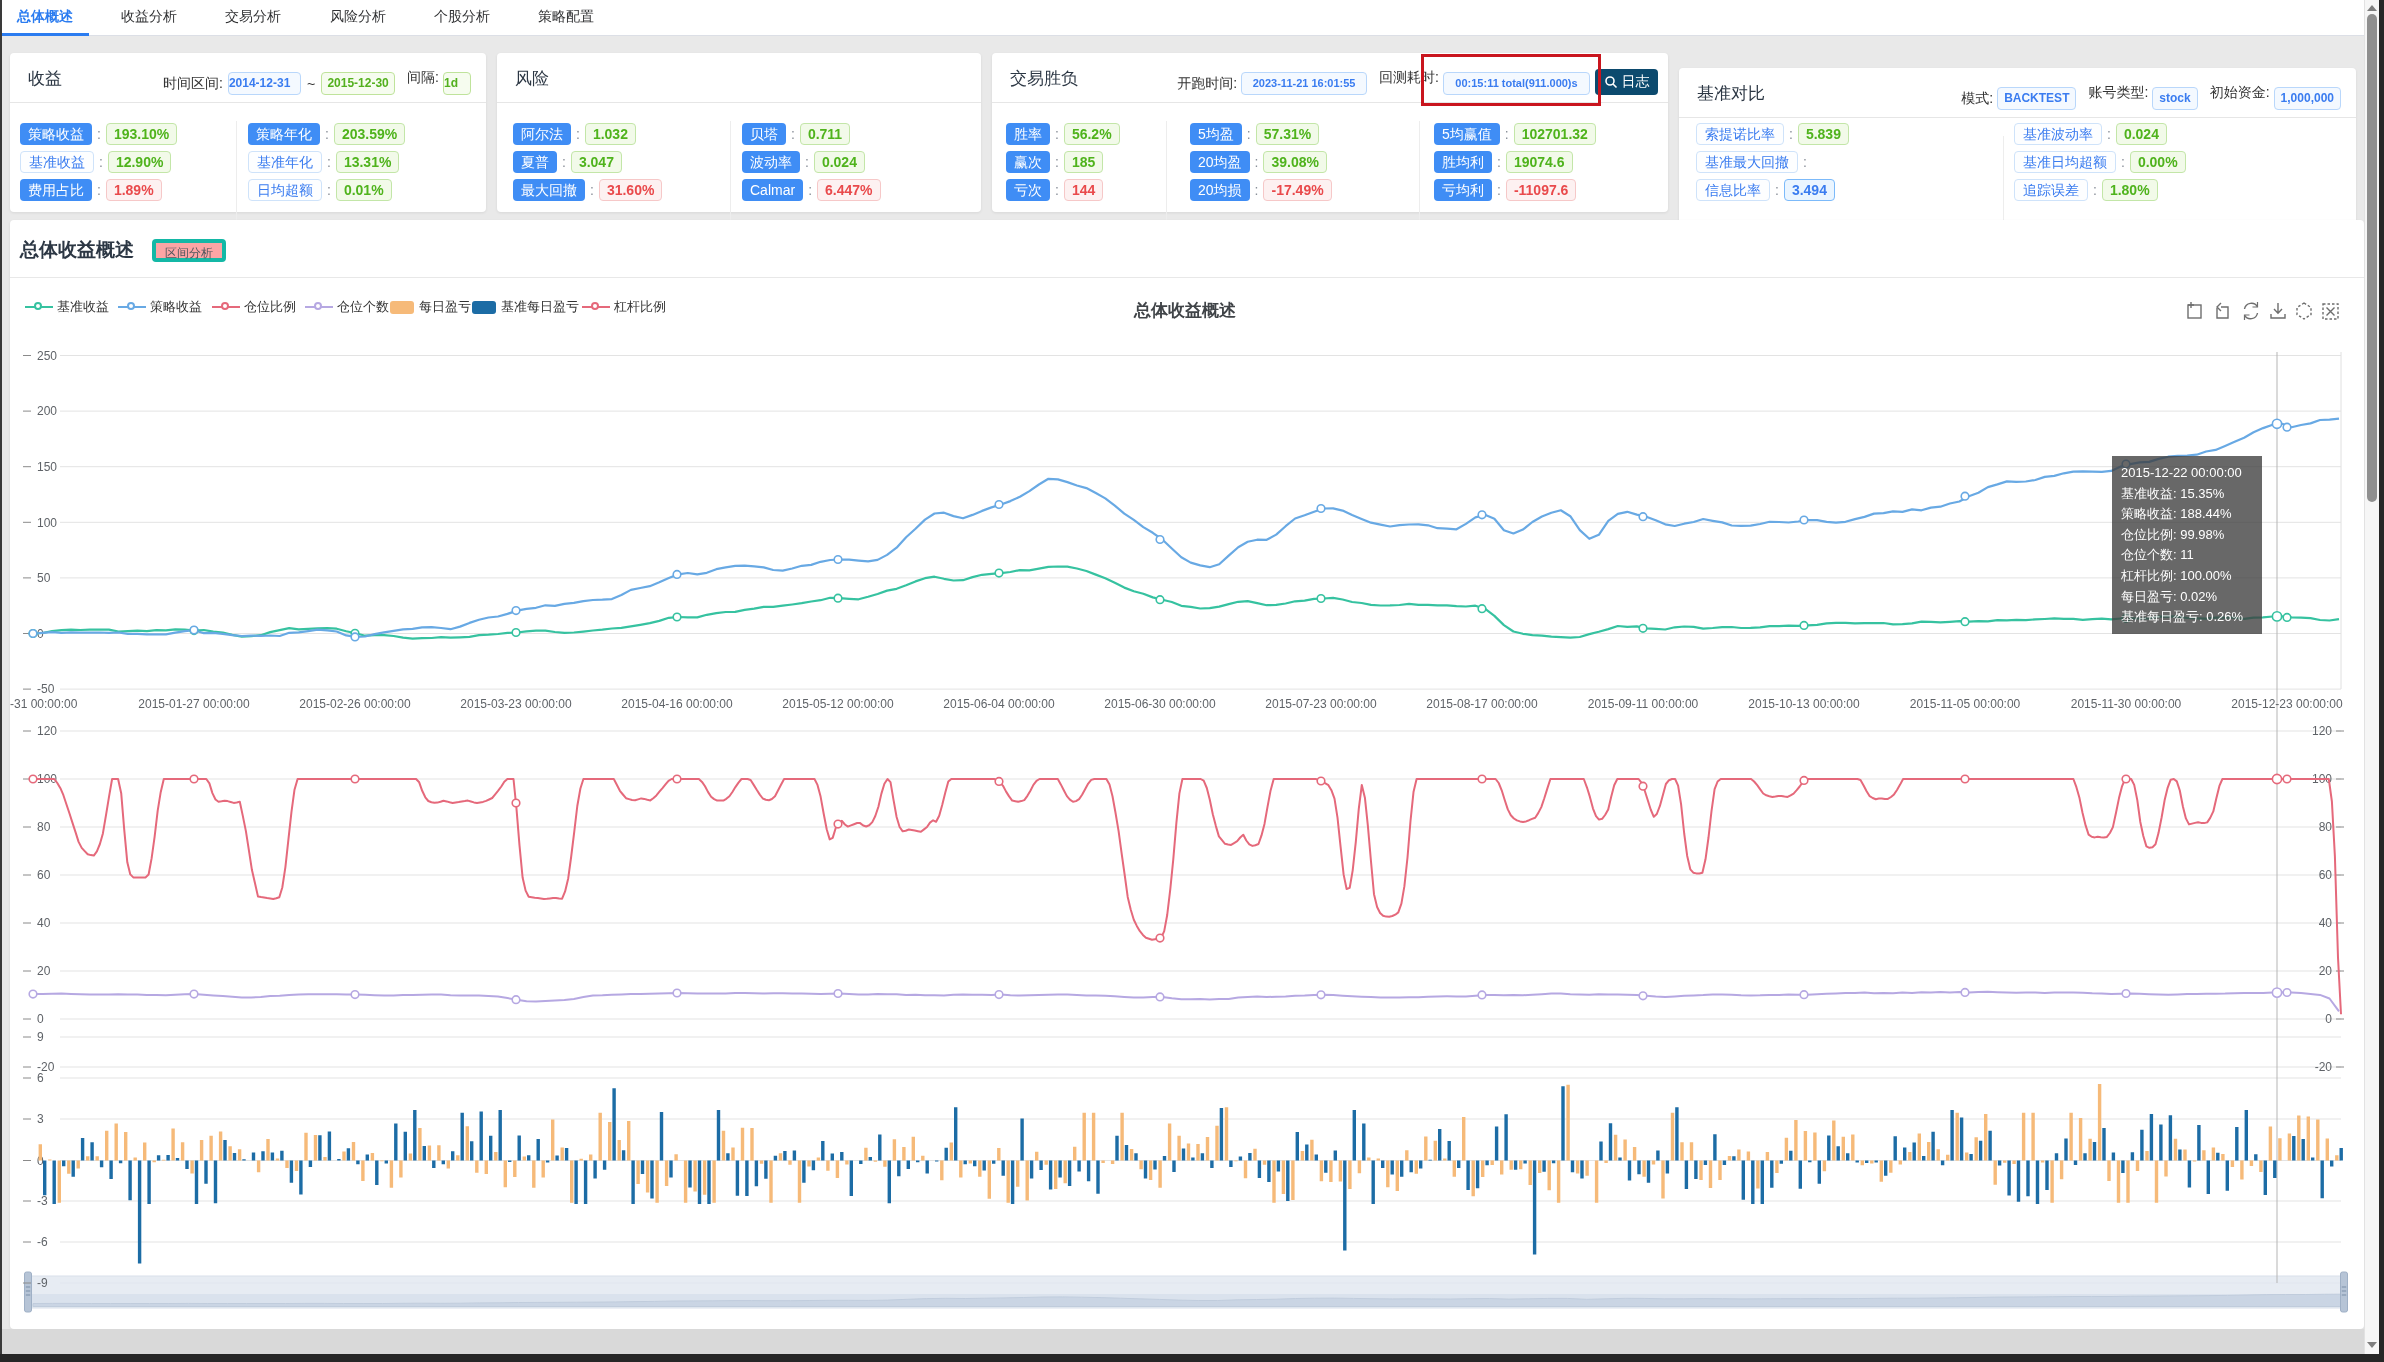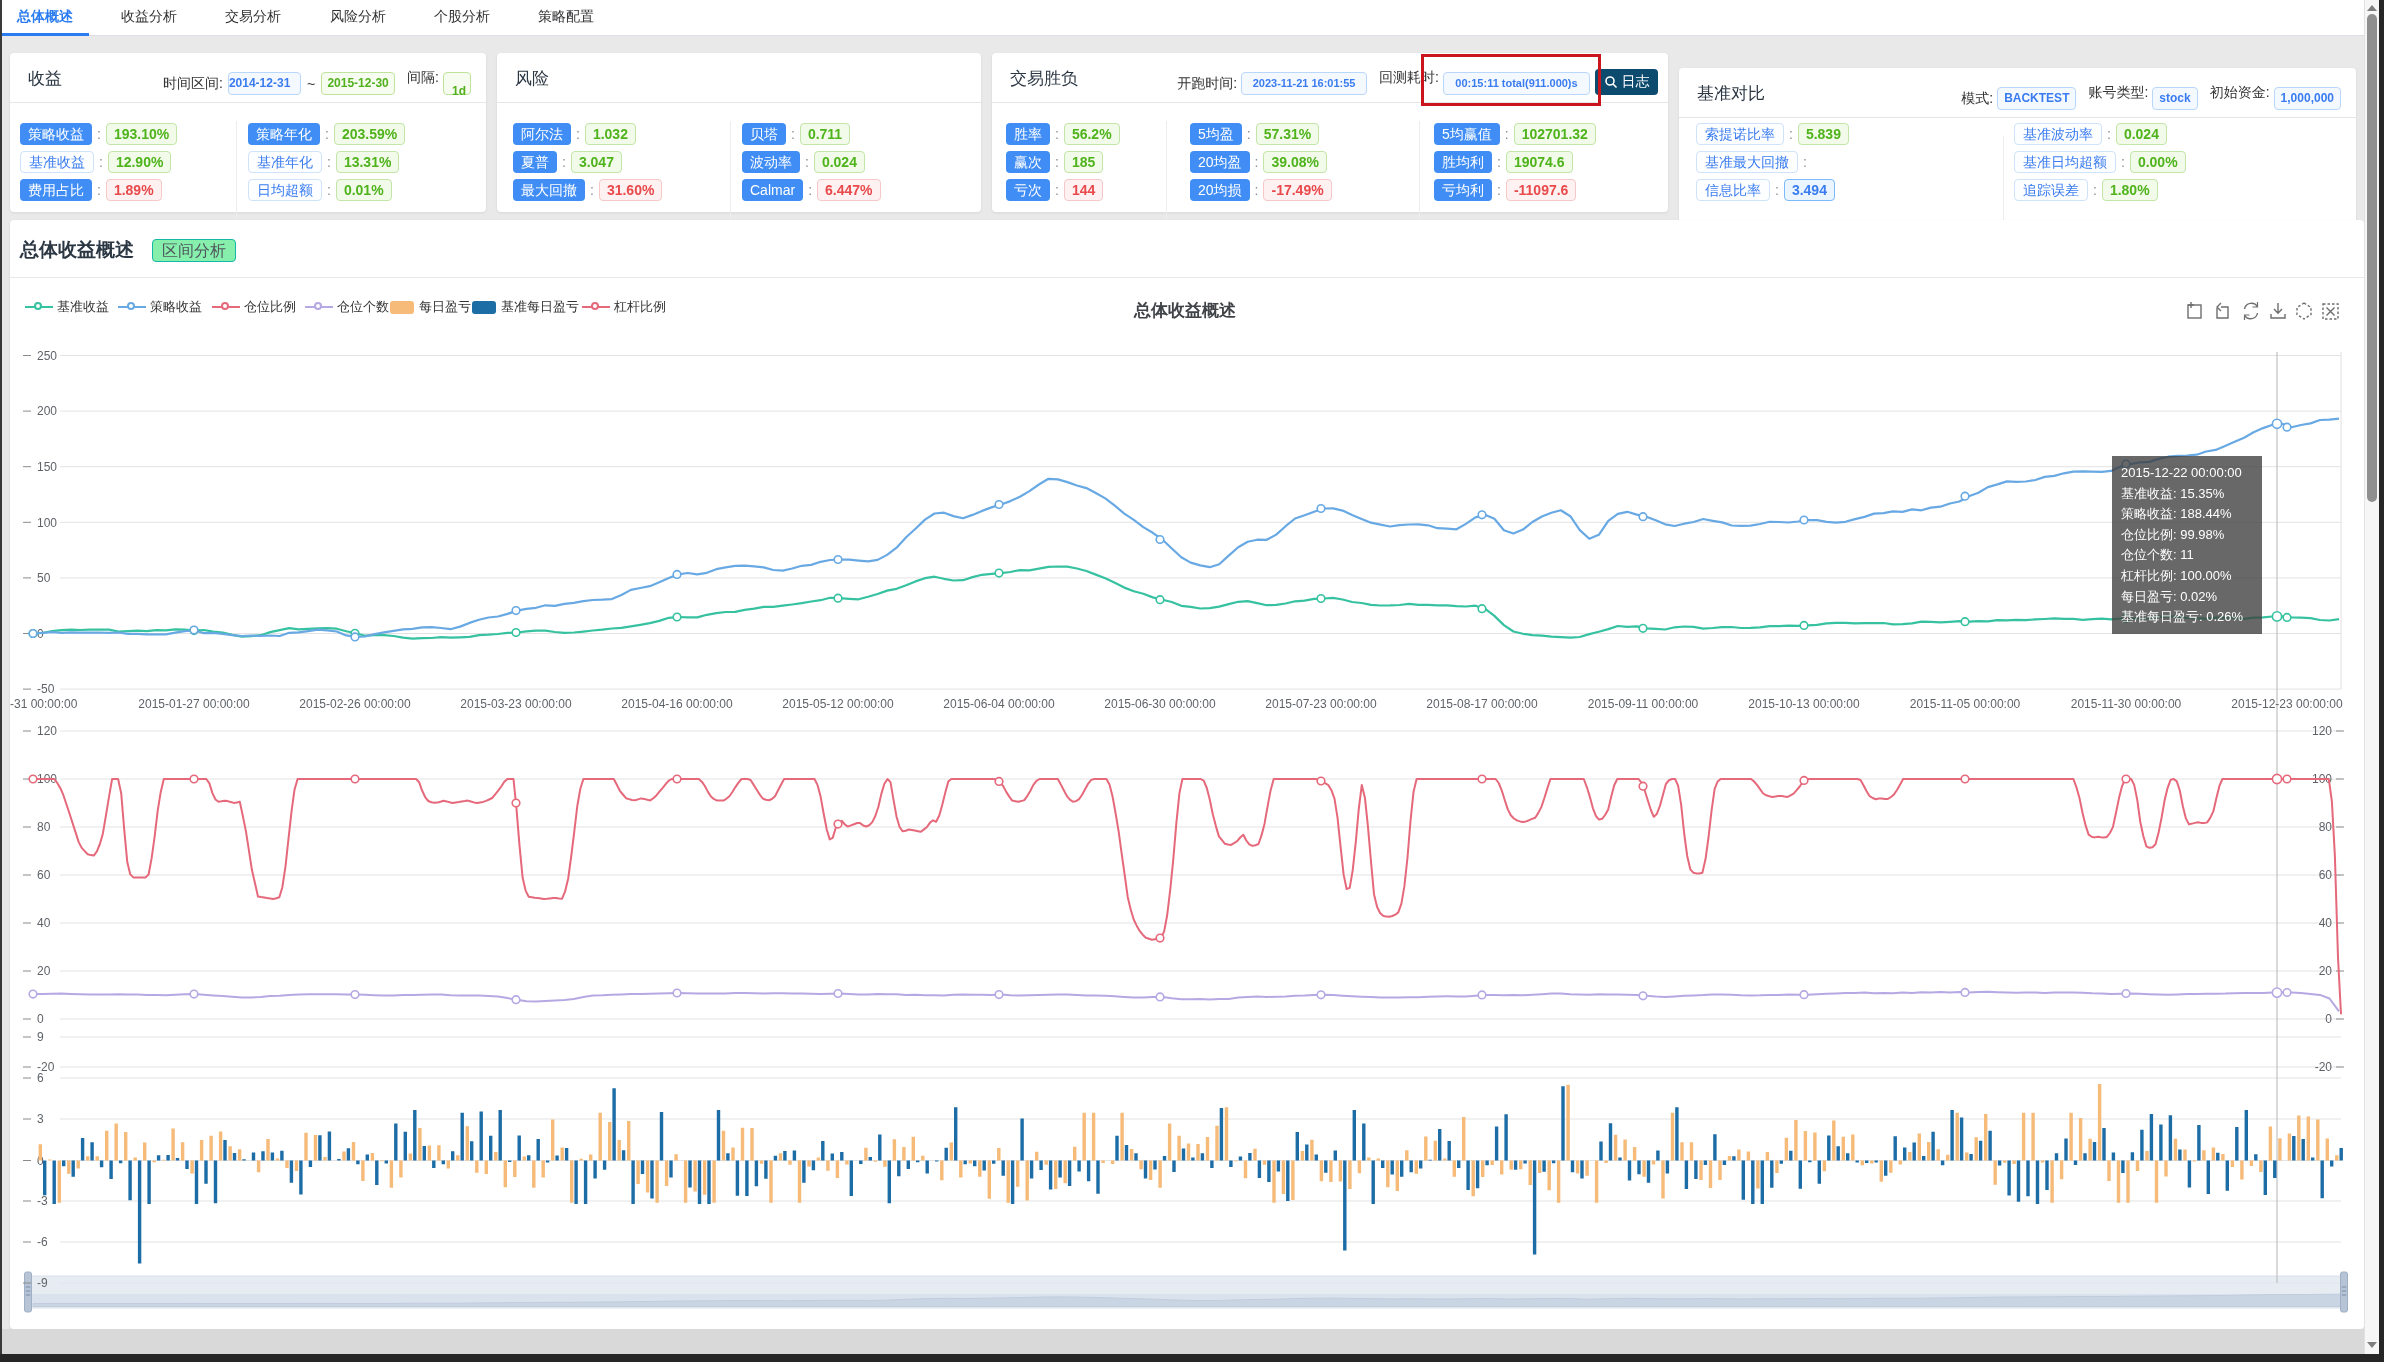--- a/index.html
+++ b/index.html
@@ -24,21 +24,21 @@
 .lb.pl{background:#fdfeff;color:#3a7cf0;border:1px solid #cfe3fa;line-height:20px}
 .cl{color:#8a9099;margin:0 5px}
 .vb{height:22px;line-height:20px;padding:0 7px;border:1px solid #c3e6a8;background:#f2fae9;color:#4fb31c;border-radius:4px;font-weight:bold}
 .vb.r{border-color:#f6c8c8;background:#fdf1f1;color:#e9494b}
 .vb.bl{border-color:#7cbafa;background:#eaf5ff;color:#3a7cf0}
 .vsep{position:absolute;width:1px;background:#ededed}
 #logbtn{position:absolute;left:1595px;top:69px;width:63px;height:26px;background:#0c4a6e;border-radius:4px;color:#fff;font-size:14px;display:flex;align-items:center;justify-content:center}
 #redrect{position:absolute;left:1421px;top:54px;width:180px;height:52px;border:3px solid #c9151e;z-index:5}
 #chartpanel{position:absolute;left:10px;top:220px;width:2354px;height:1109px;background:#fff;border-radius:4px;box-shadow:0 1px 3px rgba(0,0,0,.08)}
 #ctitle{position:absolute;left:20px;top:237px;font-size:19px;font-weight:bold;color:#2c3744}
-#cbtn{position:absolute;left:152px;top:239px;height:23px;line-height:21px;padding:0 9px;border:1px solid #14b8a6;border-radius:4px;font-size:16px;color:#51565d;background:#86efac}
+#cbtn{position:absolute;left:152px;top:239px;height:23px;line-height:21px;padding:0 9px;border:4px solid #14b8a6;border-radius:4px;font-size:12px;color:#51565d;background:#fca5a5}
 #cdivide{position:absolute;left:10px;top:277px;width:2354px;height:1px;background:#e8e8e8}
 .lgd{position:absolute;top:298px;height:18px;display:flex;align-items:center;font-size:13px;color:#333}
 .lgline{display:inline-block;width:28px;height:2px;position:relative;margin-right:4px}
 .lgline i{position:absolute;left:9px;top:-4px;width:8px;height:8px;border-radius:50%;background:#fff;border:2px solid}
 .lgrect{display:inline-block;width:24px;height:13px;border-radius:3px;margin-right:5px}
 #gtitle{position:absolute;left:1055px;top:299px;width:260px;text-align:center;font-size:17px;font-weight:bold;color:#404448}
 #tooltip{position:absolute;left:2112px;top:456px;height:178px;background:rgba(62,62,62,.78);border-radius:0;color:#fff;font-size:13px;line-height:20.6px;padding:7px 9px;z-index:6;white-space:nowrap;min-width:150px}
 #vscroll{position:absolute;left:2364px;top:0;width:15px;height:1354px;background:#f6f6f6;border-left:1px solid #e2e2e2}
 #vthumb{position:absolute;left:2366.5px;top:14px;width:10px;height:488px;background:#8f8f8f;border-radius:5px}
 .sarrow{position:absolute;left:2367px;width:0;height:0;border-left:5px solid transparent;border-right:5px solid transparent}
@@ -61,21 +61,21 @@
 <div id="tabline"></div>
 
 <div class="panel" style="left:10px;top:53px;width:476px;height:159px">
   <div class="ptitle">收益</div>
   <div class="hrow">
       <span>时间区间:</span>
       <span class="hb b" style="margin-left:5px;width:73px;padding:0">2014-12-31</span>
       <span style="margin:0 6px">~</span>
       <span class="hb g" style="width:74px;text-align:center;padding:0">2015-12-30</span>
       <span class="hlabel">间隔:</span>
-      <span class="hb g" style="width:28px;text-align:right;padding:8px">1d</span>
+      <span class="hb g" style="width:28px;text-align:left;padding:0">1d</span>
     </div>
   <div class="pdivide"></div>
   <div class="vsep" style="left:226px;top:68px;height:130px"></div>
 </div>
 <div class="srow" style="left:20px;top:123px">
     <span class="lb">策略收益</span>
     <span class="cl">:</span>
     <span class="vb">193.10%</span>
   </div>
 <div class="srow" style="left:20px;top:151px">

